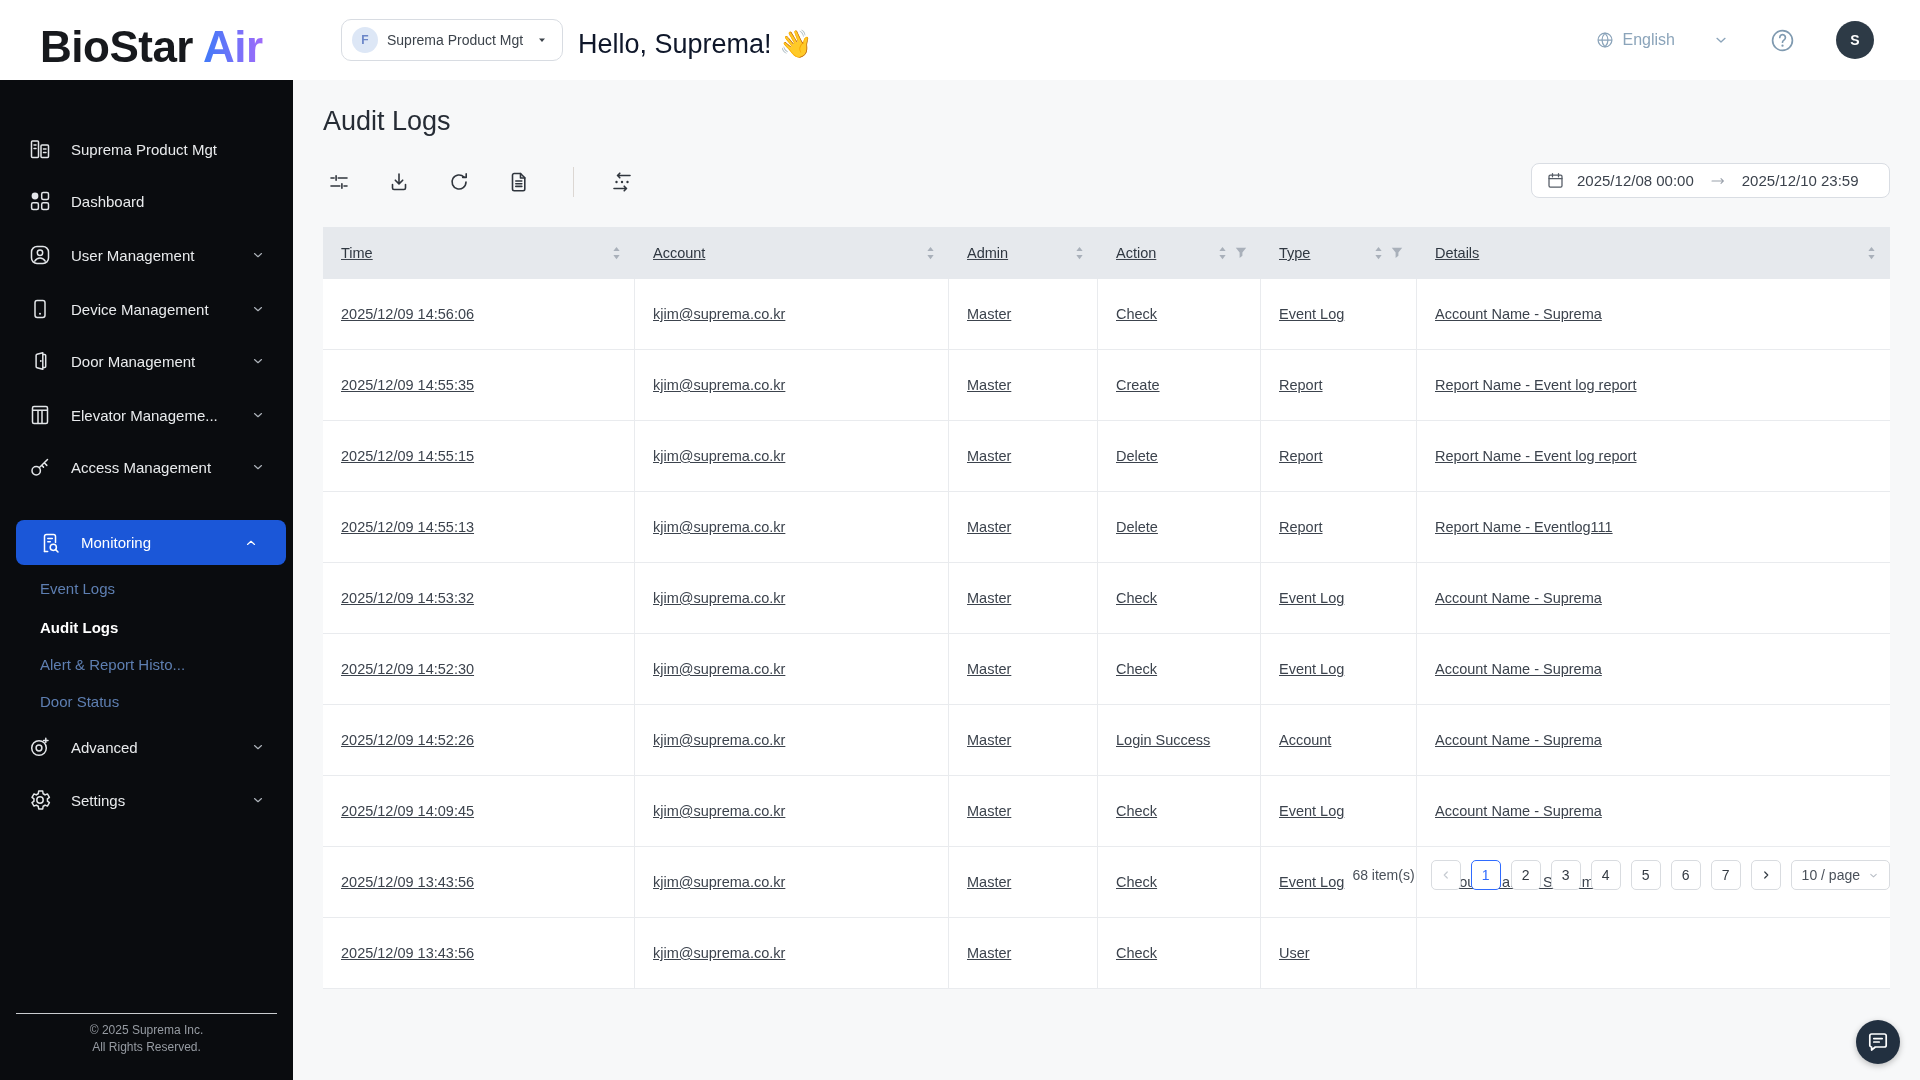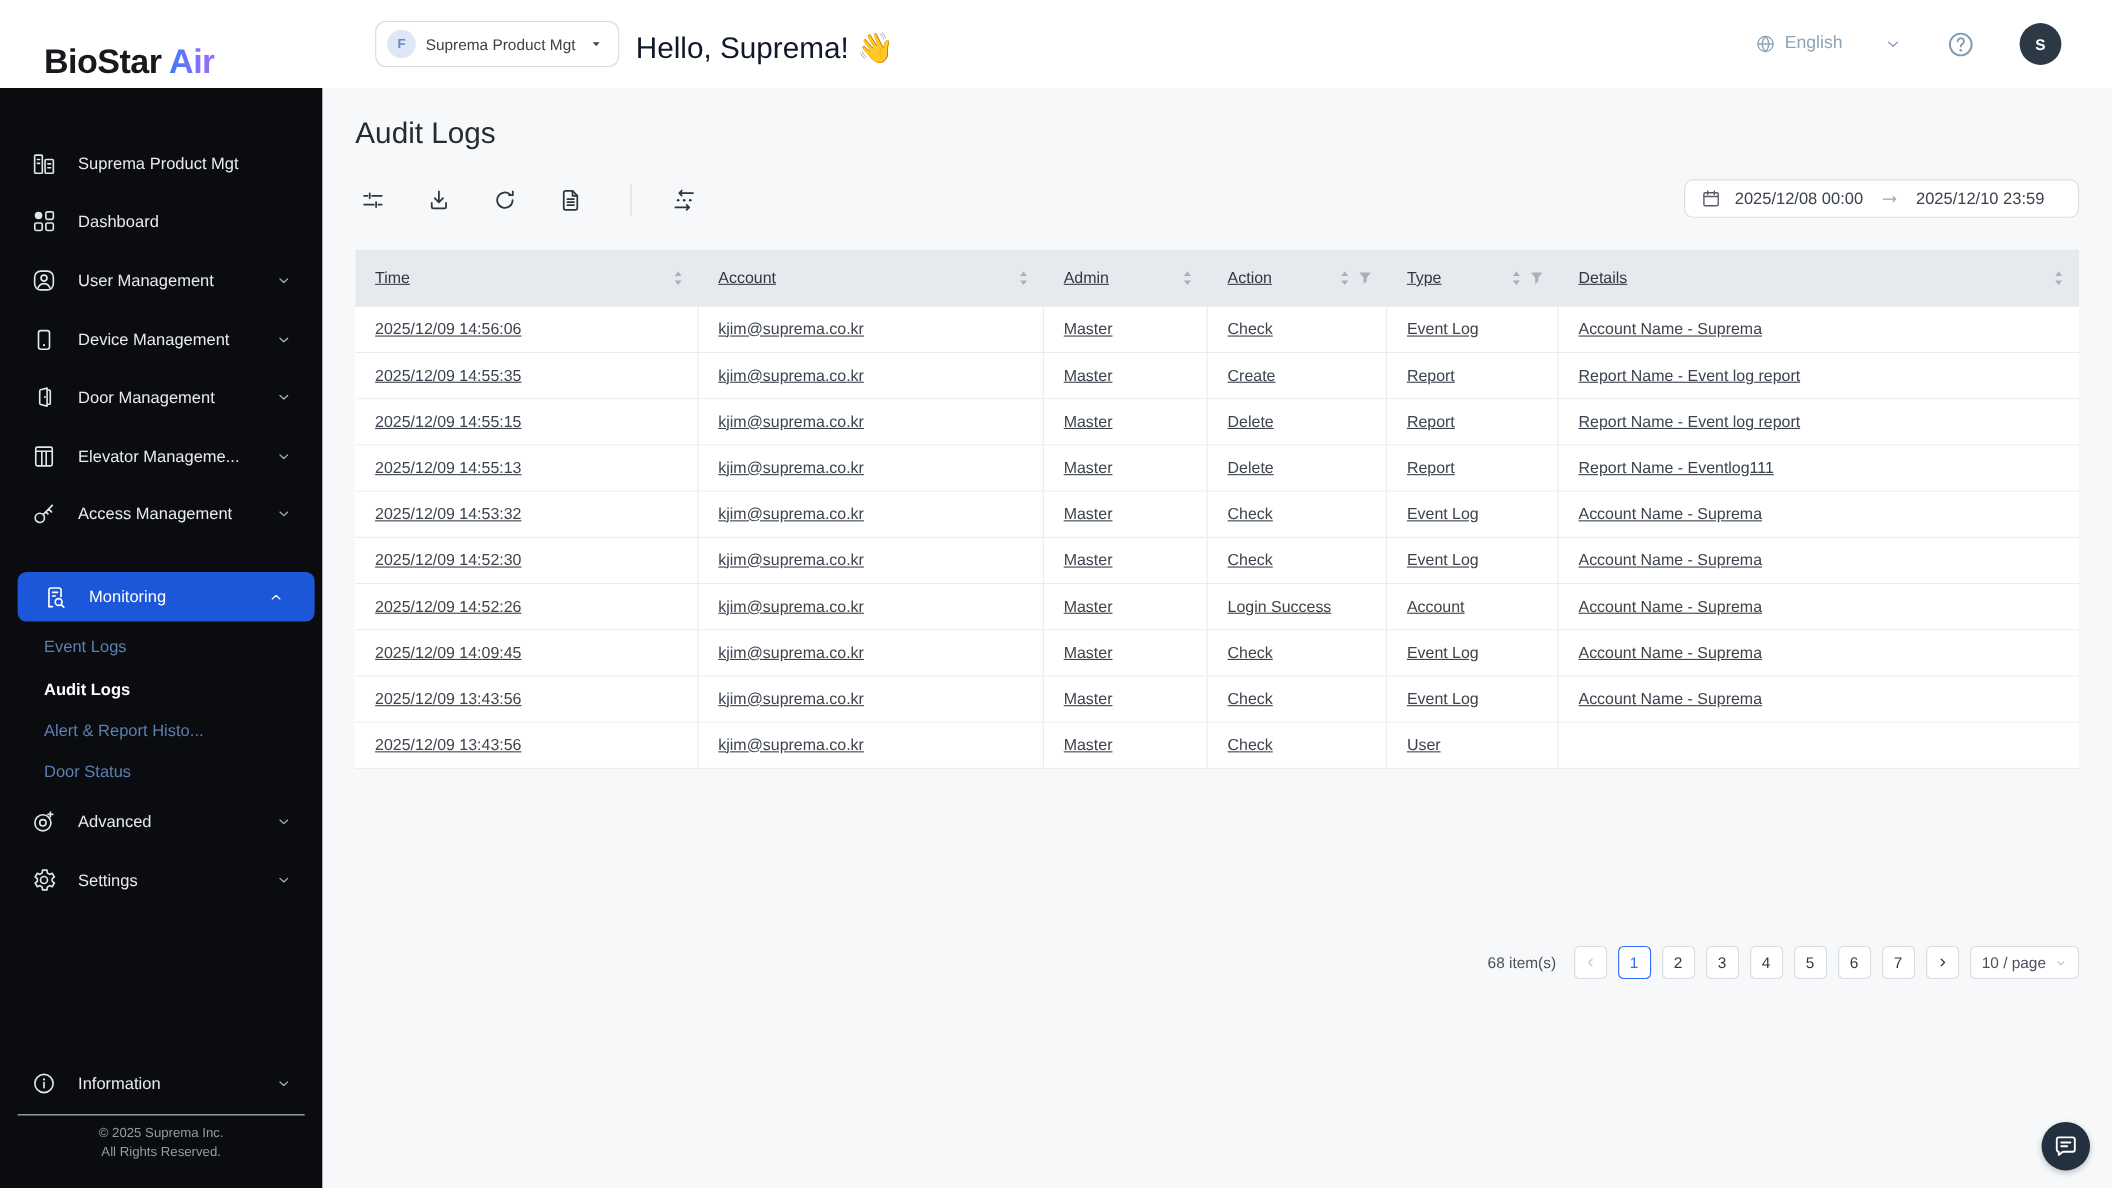--- a/index.html
+++ b/index.html
@@ -7,21 +7,21 @@
   body {
     position:relative; overflow:hidden;
     background:#f7f8f9;
     font-family:"Liberation Sans", sans-serif;
     color:#3c434d;
   }
   svg { display:block; }
 
   
   .topbar { position:absolute; top:0; left:0; width:1920px; height:80px; background:#ffffff; z-index:5; }
-  .brand { position:absolute; left:40px; top:22px; font-size:31px; font-weight:700; letter-spacing:-0.5px; color:#17191d;margin-top:16px; }
+  .brand { position:absolute; left:40px; top:22px; font-size:44px; font-weight:700; letter-spacing:-0.5px; color:#17191d; }
   .brand-air {
     background:linear-gradient(90deg,#3f7af8,#a06bfa);
     -webkit-background-clip:text; background-clip:text;
     -webkit-text-fill-color:transparent; color:transparent;
   }
   .org-pill {
     position:absolute; left:341px; top:19px; height:42px;
     display:flex; align-items:center; gap:9px; padding:0 14px 0 10px;
     background:#fff; border:1px solid #d8dce2; border-radius:10px; cursor:pointer;
   }
@@ -87,21 +87,21 @@
   
   .table { position:absolute; left:30px; top:147px; width:1567px; background:#fff; }
   .thead, .tr { display:grid; grid-template-columns:312px 314px 149px 163px 156px 1fr;text-decoration:underline; }
   .thead { background:#e6e9ed; height:52px; }
   .th {
     display:flex; align-items:center; padding:0 14px 0 18px;
     font-size:14.5px; color:#2f3741; cursor:pointer;
   }
   .th-label { flex:1; }
   .th-icons { display:flex; align-items:center; gap:8px; }
-  .tr { height:42px; background:#fff; border-bottom:1px solid #e9ebee; }
+  .tr { height:71px; background:#fff; border-bottom:1px solid #e9ebee; }
   .td {
     display:flex; align-items:center; padding:0 12px 0 18px;
     font-size:14.5px; color:#3c434d; border-right:1px solid #e9ebee;
     overflow:hidden; white-space:nowrap;
   }
   .td:last-child { border-right:none; }
 
   
   .pagination { position:absolute; right:30px; top:780px; height:30px; display:flex; align-items:center; gap:10px; }
   .pg-total { font-size:14px; color:#4a515a; margin-right:6px; }
@@ -323,35 +323,20 @@
         </svg>
     </span>
     <span class="nav-label">Settings</span>
     <span class="nav-chevron">
         <svg width="14" height="14" viewBox="0 0 24 24" fill="none" stroke="currentColor" stroke-width="2" stroke-linecap="round" stroke-linejoin="round">
           <path d="M6 9.5l6 5.5 6-5.5"></path>
         </svg>
       </span>
   </div>
 
-  <div class="nav-item" style="top:883px">
-    <span class="nav-icon">
-      <svg width="24" height="24" viewBox="0 0 24 24" fill="none" stroke="currentColor" stroke-width="1.5" stroke-linecap="round">
-          <circle cx="12" cy="12" r="8.3"></circle>
-          <path d="M12 11.2v4.6"></path>
-          <circle cx="12" cy="8.3" r="1" fill="currentColor" stroke="none"></circle>
-        </svg>
-    </span>
-    <span class="nav-label">Information</span>
-    <span class="nav-chevron">
-        <svg width="14" height="14" viewBox="0 0 24 24" fill="none" stroke="currentColor" stroke-width="2" stroke-linecap="round" stroke-linejoin="round">
-          <path d="M6 9.5l6 5.5 6-5.5"></path>
-        </svg>
-      </span>
-  </div>
 
   <div class="side-divider"></div>
   <div class="side-footer">
     <div>© 2025 Suprema Inc.</div>
     <div>All Rights Reserved.</div>
   </div>
 </aside>
 
 <main class="main">
   <h1 class="page-title">Audit Logs</h1>

